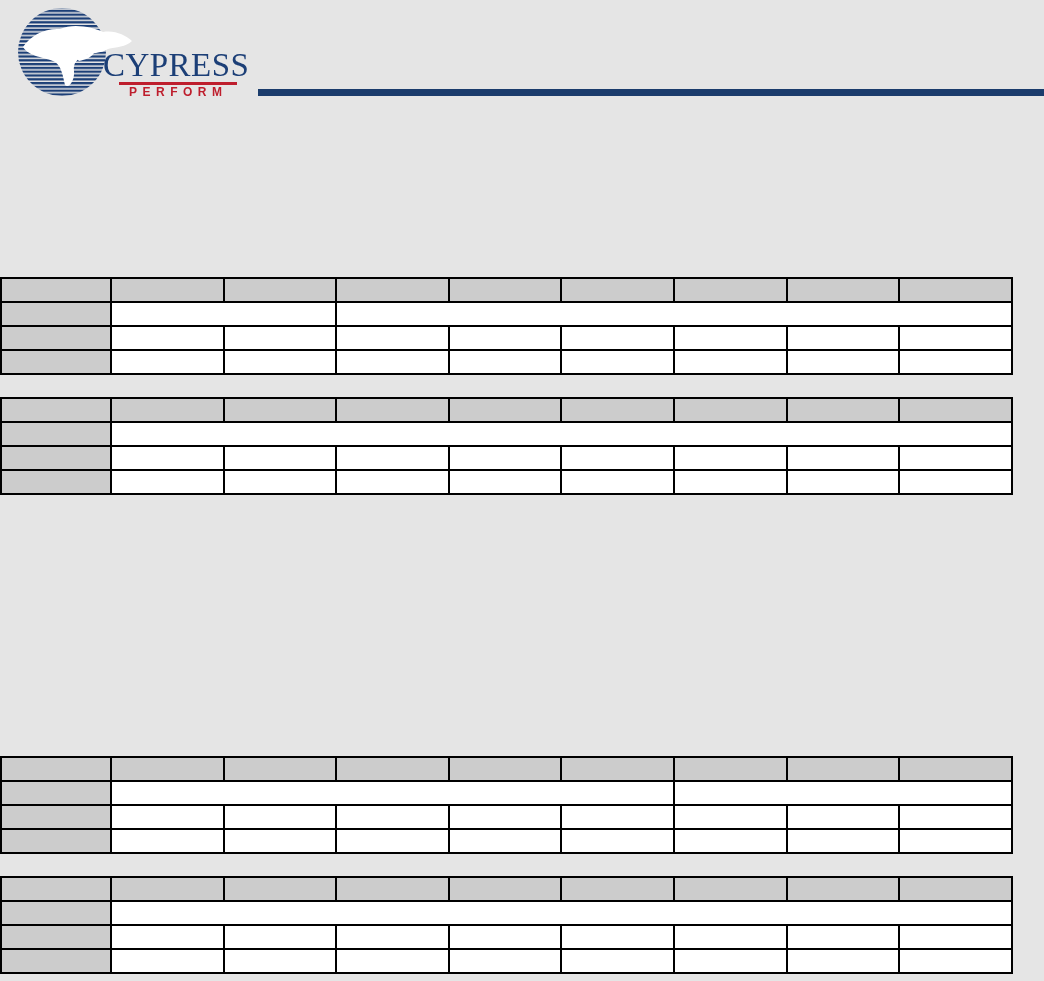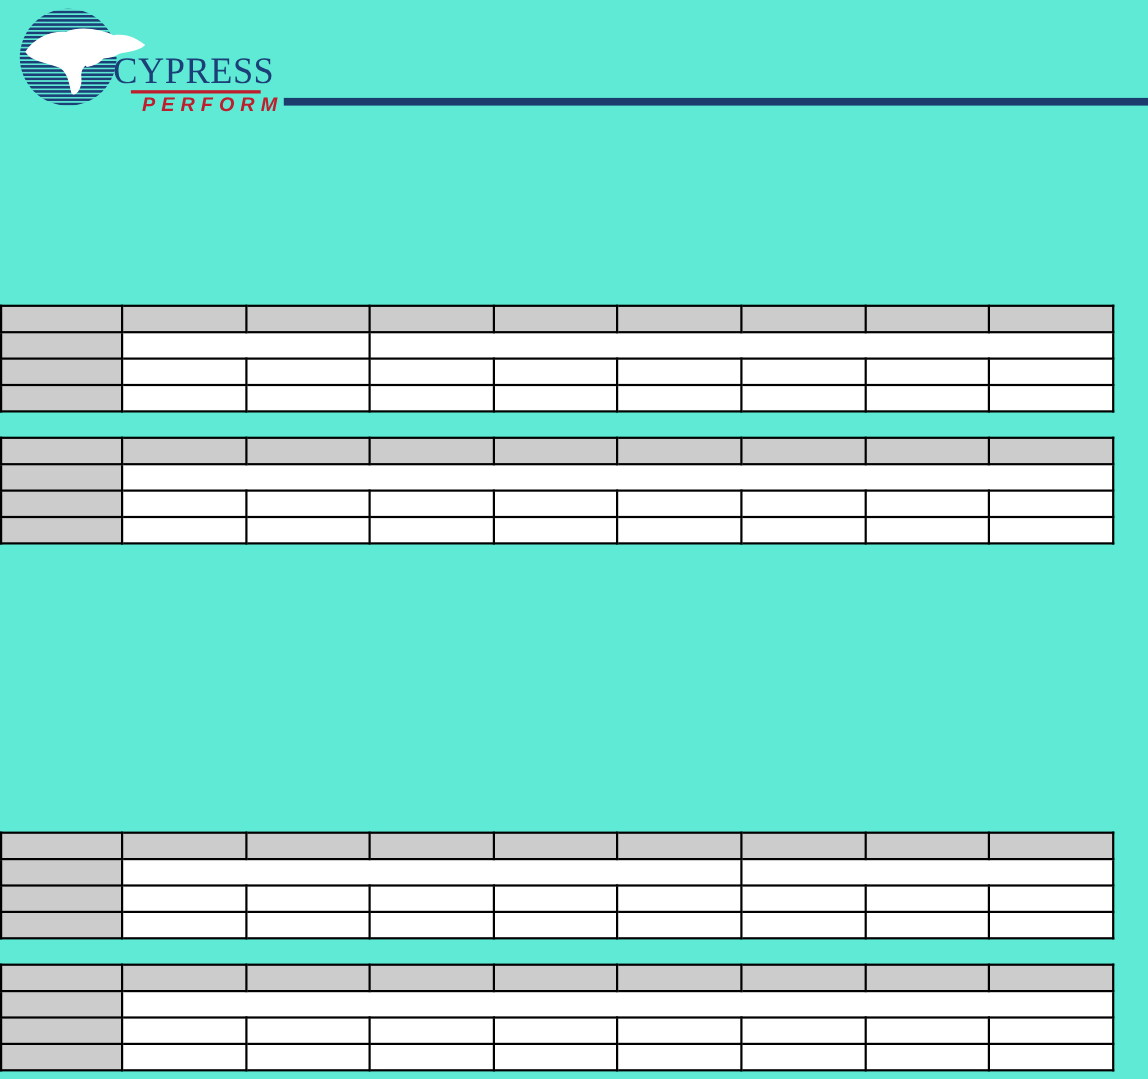--- a/index.html
+++ b/index.html
@@ -45,22 +45,21 @@
     position: absolute;
     left: 119px;
     top: 82px;
     width: 118px;
     height: 3px;
   }
   .tagline {
     position: absolute;
     left: 129px;
     top: 86px;
-    font-size: 18px;
-    font-style: italic;
+    font-size: 12px;
     font-weight: bold;
     letter-spacing: 5.5px;
     line-height: 1.1;
     white-space: nowrap;
   }
 
   
   .header-bar {
     position: absolute;
     left: 258px;
@@ -90,21 +89,21 @@
     font-size: 12px;
     color: #000000;
   }
   table.spec th { background: #cccccc; font-weight: bold; }
   table.spec td.lbl { background: #cccccc; }
   table.spec td { background: #ffffff; }
 </style>
 </head>
 <body>
 
-<div class="page" style="background: #5eead4;">
+<div class="page" style="background: #e5e5e5;">
 
   <div class="logo">
     <svg class="globe" width="128" height="96" viewBox="0 0 128 96" aria-hidden="true">
       <defs>
         <pattern id="gstripes" x="0" y="1" width="128" height="3.8" patternUnits="userSpaceOnUse">
           <rect x="0" y="0" width="128" height="2.3" class="stripe-fill" fill="#1c3f77"></rect>
         </pattern>
         <clipPath id="gclip">
           <circle cx="57" cy="47" r="44"></circle>
         </clipPath>

